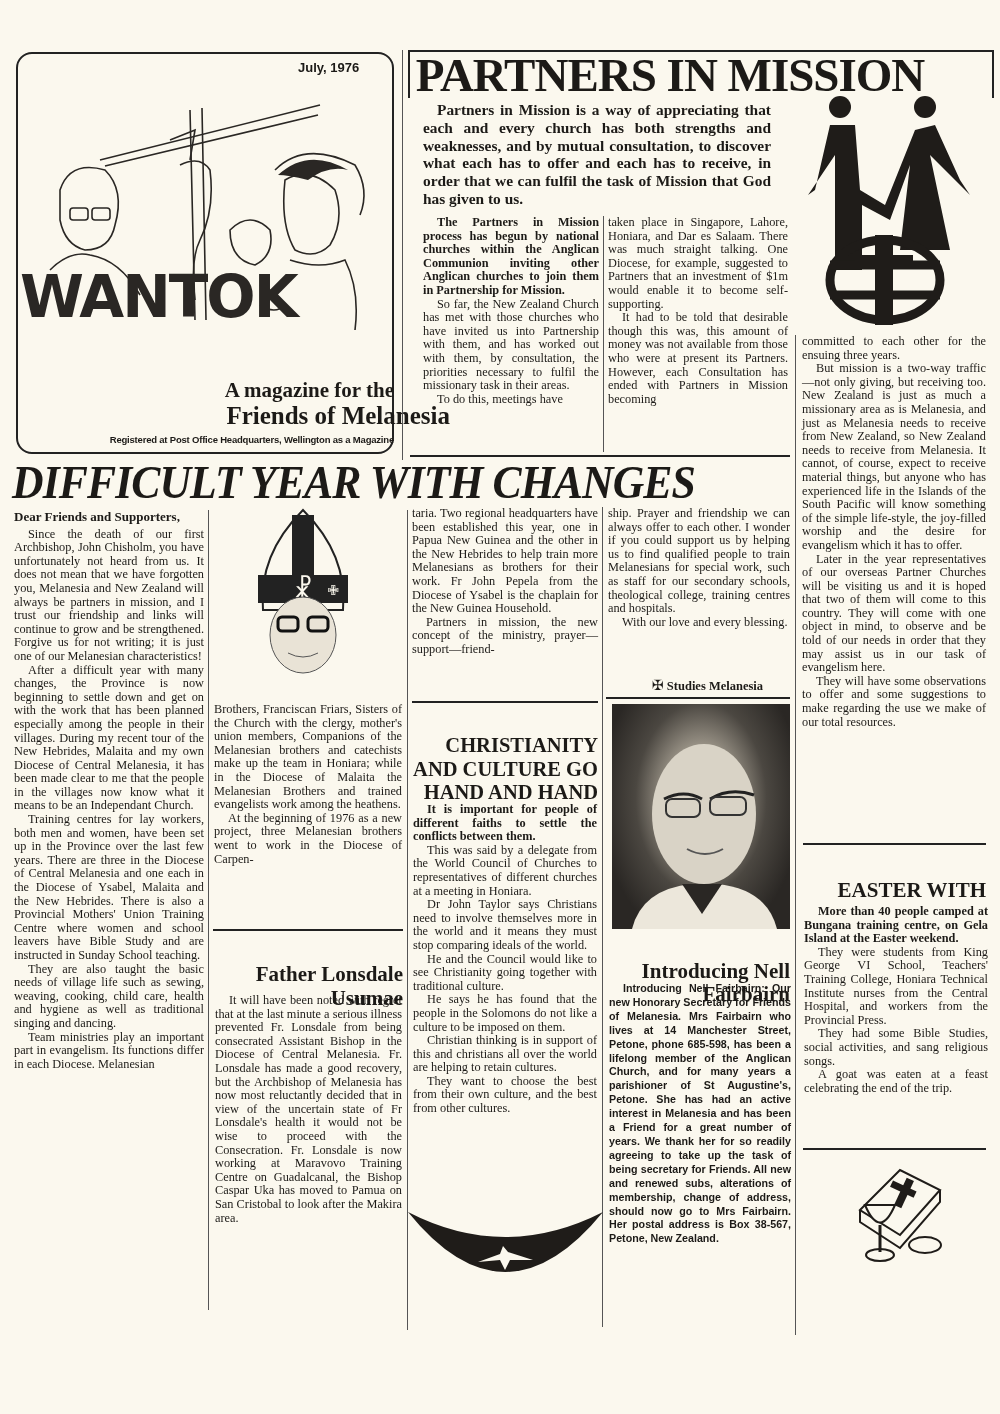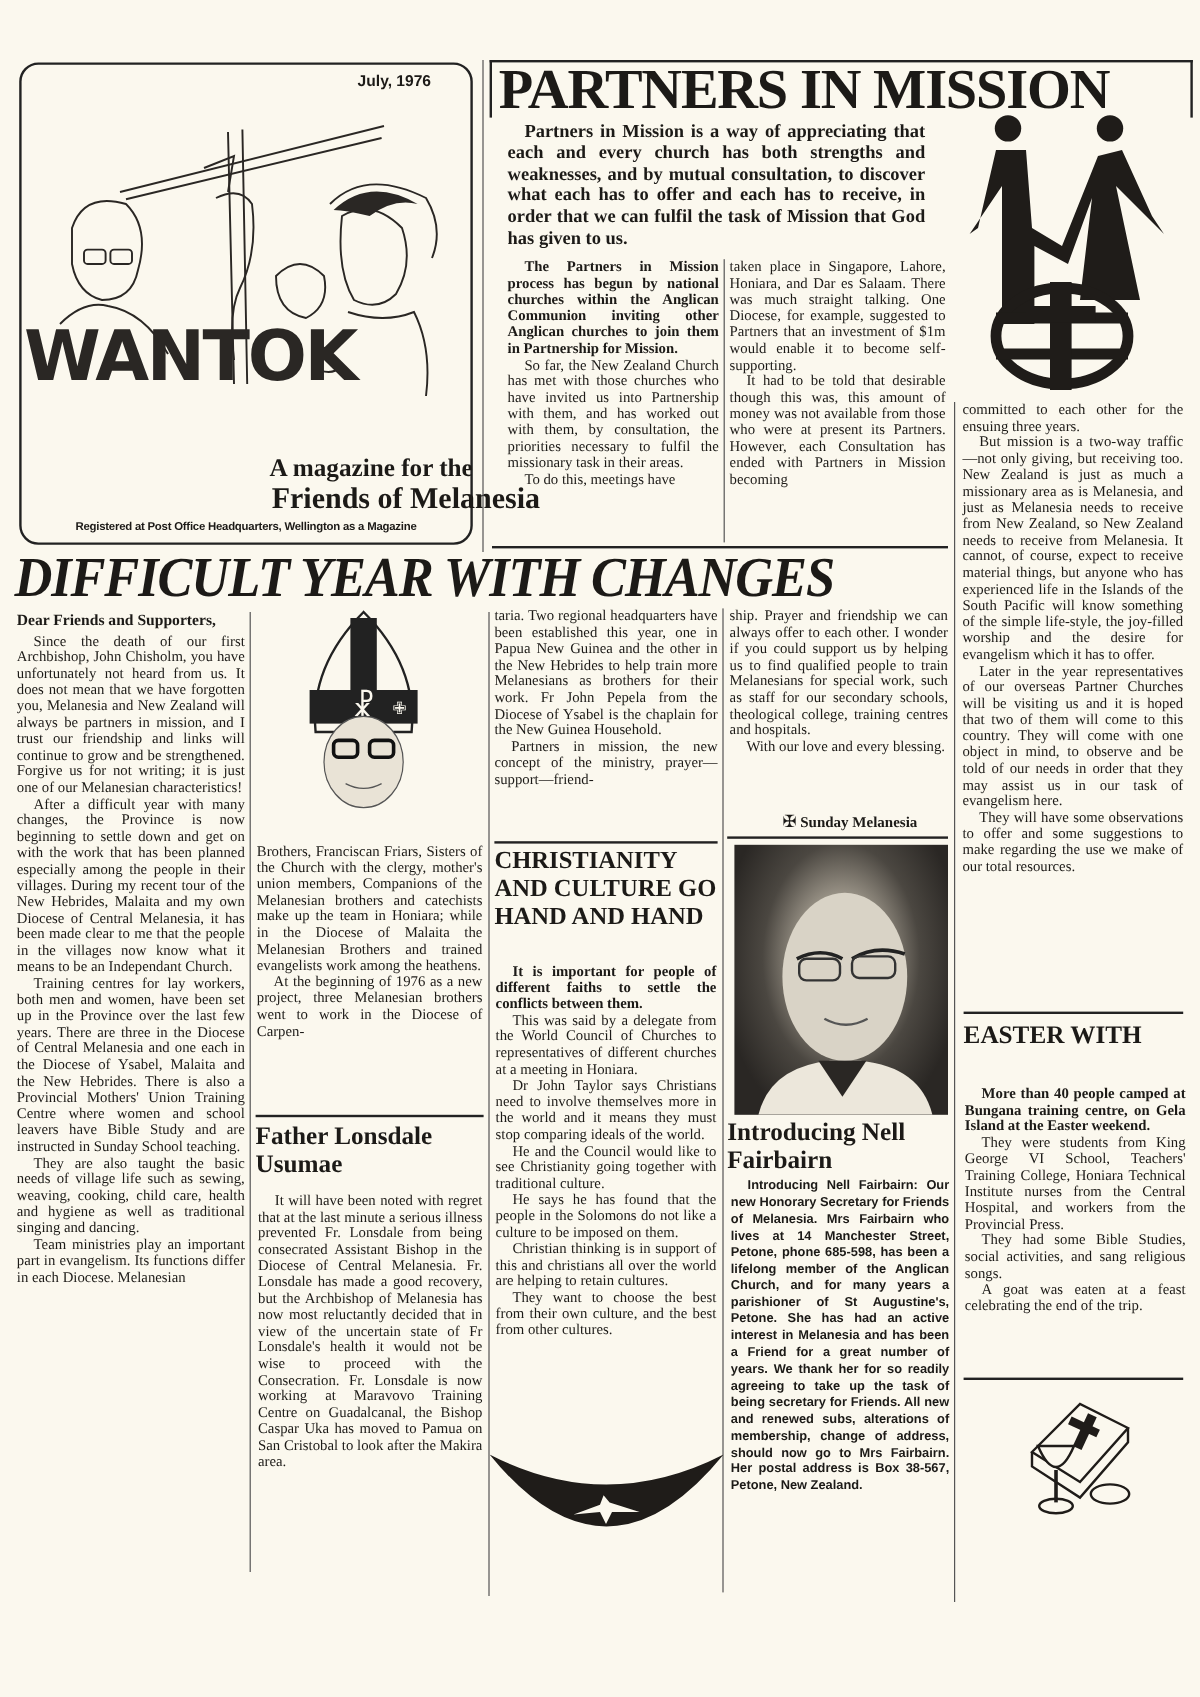--- a/index.html
+++ b/index.html
@@ -16,21 +16,21 @@
   
   #masthead{left:16px;top:52px;width:374px;height:398px;border:2px solid #222;border-radius:16px;}
   #wantok-logo{left:20px;top:268px;font-family:"DejaVu Sans","Liberation Sans",sans-serif;font-weight:bold;font-size:58px;letter-spacing:-2px;color:#2a2724;line-height:58px;}
   
   #pim-box{left:408px;top:50px;width:582px;height:46px;border:2px solid #222;border-bottom:none;}
   #pim-title{left:410px;top:50px;width:520px;font-size:47px;line-height:50px;font-weight:bold;letter-spacing:-1px;text-align:center;}
   #pim-intro{left:423px;top:101px;width:348px;font-size:15.4px;line-height:17.8px;font-weight:bold;text-align:justify;}
   #pim-intro p{margin:0;text-indent:14px;}
   
   #big-headline{left:12px;top:457px;width:760px;font-size:47px;line-height:50px;font-weight:bold;font-style:italic;letter-spacing:-1px;white-space:nowrap;transform:scaleX(0.93);transform-origin:left top;}
-  .sub-head{font-size:20px;line-height:22px;font-weight:bold;text-align:left;}
+  .sub-head{font-size:20px;line-height:22px;font-weight:bold;text-align:right;margin-top:28px;}
   .photo{position:absolute;background:radial-gradient(ellipse at 50% 42%, #c9c2b4 0%, #a59e91 25%, #4b4741 52%, #2a2724 80%);}
   .sig{font-weight:bold;}
 </style>
 </head>
 <body>
 
 <div id="masthead" class="abs"></div>
 <div class="abs sans" style="left:298px;top:60px;font-size:13px;font-weight:bold;">July, 1976</div>
 <svg class="abs" style="left:30px;top:70px;" width="350" height="260" viewBox="0 0 350 260">
   <g fill="none" stroke="#2a2724" stroke-width="1.6">
@@ -51,21 +51,21 @@
     <path d="M200 160 q20 -20 40 0 q5 25 -15 35 q-25 -5 -25 -35 z"></path>
     <path d="M230 215 q15 5 25 20 q-10 10 -25 0"></path>
   </g>
   <g fill="#2a2724">
       <path d="M248 105 q30 -28 70 -5 q-20 -5 -40 10 q-20 -5 -30 -5z"></path>
     </g>
 </svg>
 <div id="wantok-logo" class="abs">WANTOK</div>
 <div class="abs head-serif" style="left:16px;top:378px;width:378px;font-size:21px;line-height:24px;">A magazine for the</div>
 <div class="abs head-serif" style="left:16px;top:402px;width:434px;font-size:25px;line-height:28px;">Friends of Melanesia</div>
-<div class="abs sans" style="left:16px;top:434px;width:378px;text-align:center;font-size:9.5px;font-weight:bold;letter-spacing:-0.2px;">Registered at Post Office Headquarters, Wellington as a Magazine</div>
+<div class="abs sans" style="left:16px;top:434px;width:378px;text-align:right;font-size:9.5px;font-weight:bold;letter-spacing:-0.2px;">Registered at Post Office Headquarters, Wellington as a Magazine</div>
 
 <div id="pim-box" class="abs"></div>
 <div id="pim-title" class="abs">PARTNERS IN MISSION</div>
 <div class="vrule" style="left:402px;top:50px;height:410px;"></div>
 <div id="pim-intro" class="abs">
   <p>Partners in Mission is a way of appreciating that each and every church has both strengths and weaknesses, and by mutual consultation, to discover what each has to offer and each has to receive, in order that we can fulfil the task of Mission that God has given to us.</p>
 </div>
 
 <svg class="abs" style="left:800px;top:95px;" width="180" height="230" viewBox="0 0 180 230">
   <g fill="#1f1c19">
@@ -136,21 +136,21 @@
   <p class="noind">taria. Two regional headquarters have been established this year, one in Papua New Guinea and the other in the New Hebrides to help train more Melanesians as brothers for their work. Fr John Pepela from the Diocese of Ysabel is the chaplain for the New Guinea Household.</p>
   <p>Partners in mission, the new concept of the ministry, prayer—support—friend-</p>
 </div>
 <div class="vrule" style="left:602px;top:507px;height:820px;"></div>
 <div class="col" style="left:608px;top:507px;width:182px;">
   <p class="noind">ship. Prayer and friendship we can always offer to each other. I wonder if you could support us by helping us to find qualified people to train Melanesians for special work, such as staff for our secondary schools, theological college, training centres and hospitals.</p>
   <p>With our love and every blessing.</p>
 </div>
 <div class="abs sig" style="left:652px;top:677px;font-size:12.5px;">
   <span style="font-family:'DejaVu Sans',sans-serif;font-size:14px;">✠</span>
-  <span>Sunday Melanesia</span>
+  <span>Studies Melanesia</span>
 </div>
 
 <div class="hrule" style="left:213px;top:929px;width:190px;"></div>
 <div class="abs sub-head" style="left:213px;top:934px;width:190px;font-size:21px;line-height:24px;">Father Lonsdale Usumae</div>
 <div class="col" style="left:215px;top:994px;width:187px;">
   <p>It will have been noted with regret that at the last minute a serious illness prevented Fr. Lonsdale from being consecrated Assistant Bishop in the Diocese of Central Melanesia. Fr. Lonsdale has made a good recovery, but the Archbishop of Melanesia has now most reluctantly decided that in view of the uncertain state of Fr Lonsdale's health it would not be wise to proceed with the Consecration. Fr. Lonsdale is now working at Maravovo Training Centre on Guadalcanal, the Bishop Caspar Uka has moved to Pamua on San Cristobal to look after the Makira area.</p>
 </div>
 
 <div class="hrule" style="left:412px;top:701px;width:186px;"></div>
 <div class="abs sub-head" style="left:412px;top:706px;width:186px;font-size:20.5px;line-height:23.5px;">CHRISTIANITY AND CULTURE GO HAND AND HAND</div>

